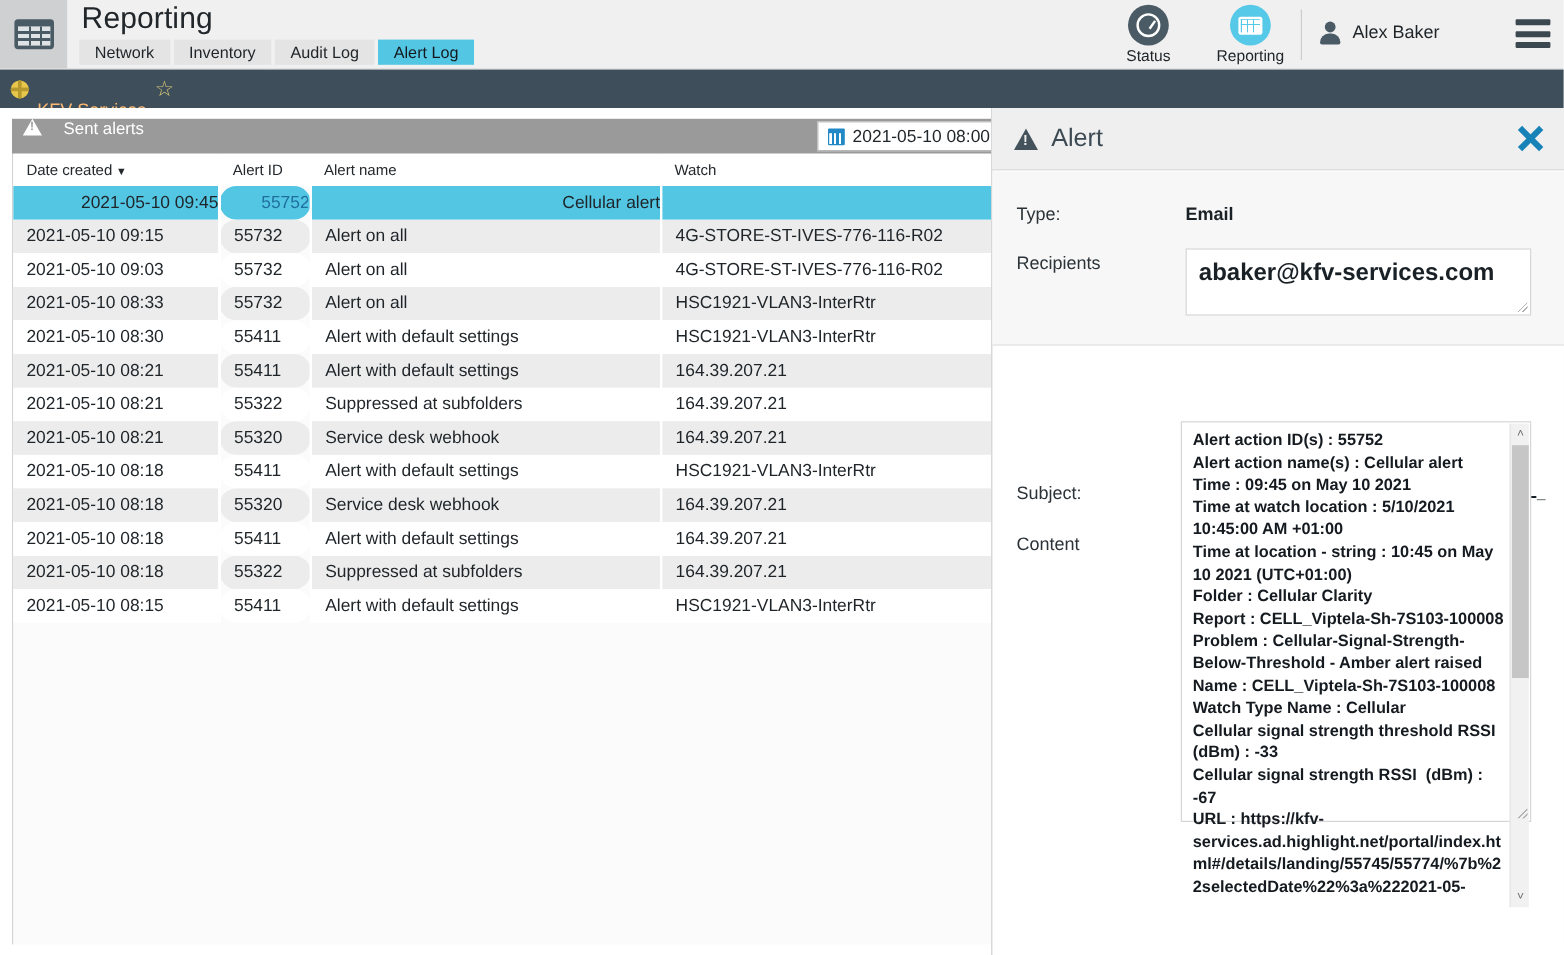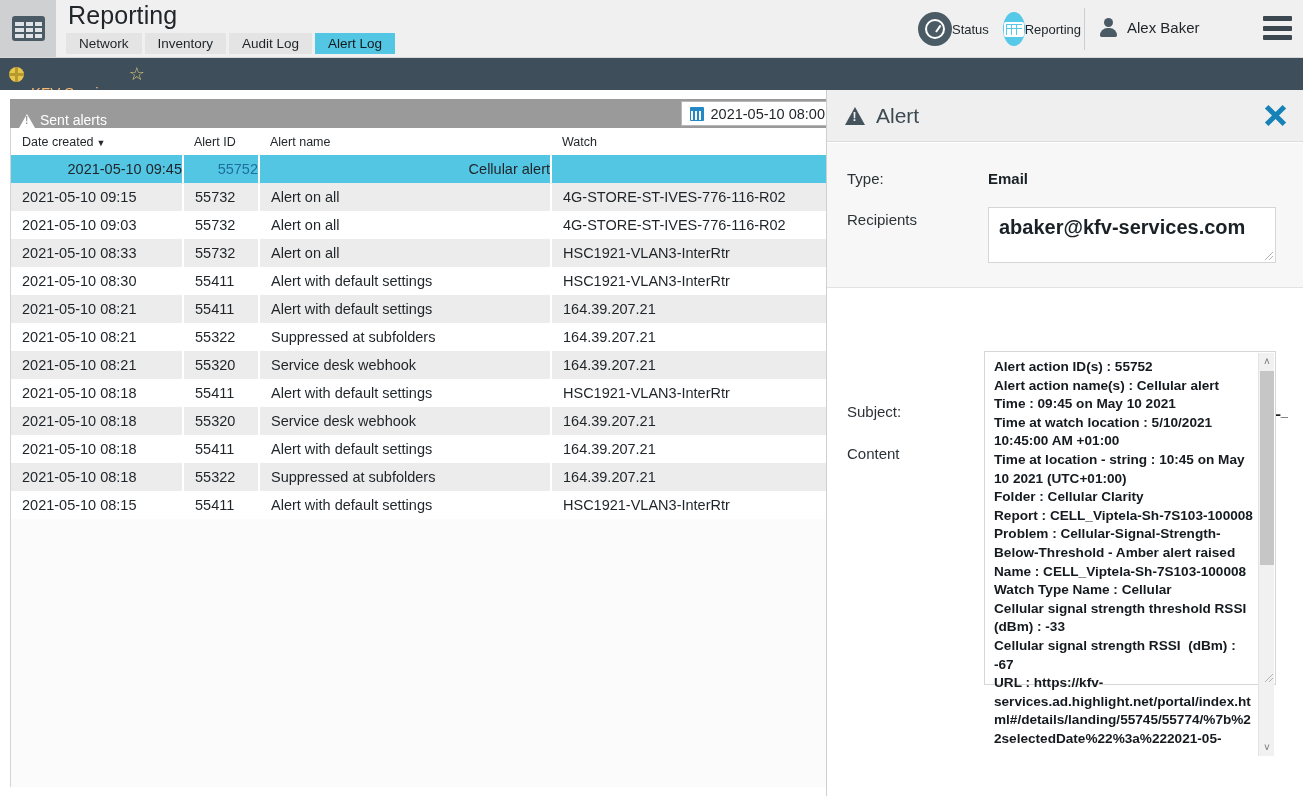--- a/index.html
+++ b/index.html
@@ -53,21 +53,21 @@
     background: #e4e4e4;
     color: #1e2428; font-size: 13.5px;
     display: flex; align-items: center; justify-content: center;
     cursor: pointer; white-space: nowrap;
   }
   .tab.active { background: #53c6e4; color: #14191d; }
 
   .hdr-icon-btn {
     position: absolute; top: 4px;
     width: 78px; height: 50px;
-    display: flex; flex-direction: row;
+    display: flex; flex-direction: column;
     align-items: center; justify-content: flex-start;
     cursor: pointer;
   }
   .hdr-circle {
     width: 34px; height: 34px; border-radius: 50%;
     display: flex; align-items: center; justify-content: center;
   }
   .hdr-circle.dark { background: #4a5b66; }
   .hdr-circle.cyan { background: #57c9e8; }
   .hdr-label { font-size: 13px; color: #1e2428; margin-top: 1px; }
@@ -150,21 +150,21 @@
   .left-frame {
     position: absolute; left: 10px; top: 9px;
     width: 1293px; height: 688px;
     background: #fbfbfb;
     border-left: 1px solid #d4d4d4;
   }
   .sentbar {
     position: absolute; left: 10px; top: 99px;
     width: 828px; height: 29px;
     background: #9a9a9a;
-    display: flex; align-items: flex-end; padding-left: 9px; gap: 5px;
+    display: flex; align-items: flex-start; padding-left: 9px; gap: 18px;
   }
   .warn-tri {
     width: 0; height: 0; flex: none;
     border-left: 8px solid transparent;
     border-right: 8px solid transparent;
     border-bottom: 14px solid #ffffff;
     position: relative;
   }
   .warn-tri::after {
     content: "!"; position: absolute;
@@ -207,21 +207,21 @@
     padding: 0 0 0 11px; height: 28px;
     white-space: nowrap; overflow: hidden; text-overflow: ellipsis;
   }
   .col-date { width: 172px; }
   .col-id   { width: 76px; }
   .col-name { width: 292px; }
   .col-watch{ width: 741px; }
   tr.row-odd  td { background: #ffffff; margin-top: 16px; }
   tr.row-even td { background: #ececec; }
   tr.row-sel  td { background: #53c6e4 !important; text-align: right; }
-  td.cell-id { color: #3a86c8; }
+  td.cell-id { color: #3a86c8; border-radius: 14px; }
   td.cell-watch { color: #2e7fbe; }
   tr.row-sel td.cell-id, tr.row-sel td.cell-watch { color: #1f6f9e; }
   tr.alerts-row td { border-right: 2px solid #ffffff; }
   tr.row-even td { border-right: 2px solid #ffffff; }
   .sort-caret { font-size: 9px; margin-left: 3px; }
 
   
   .detail-panel {
     position: absolute; left: 826px; top: 90px;
     width: 477px; height: 706px;

